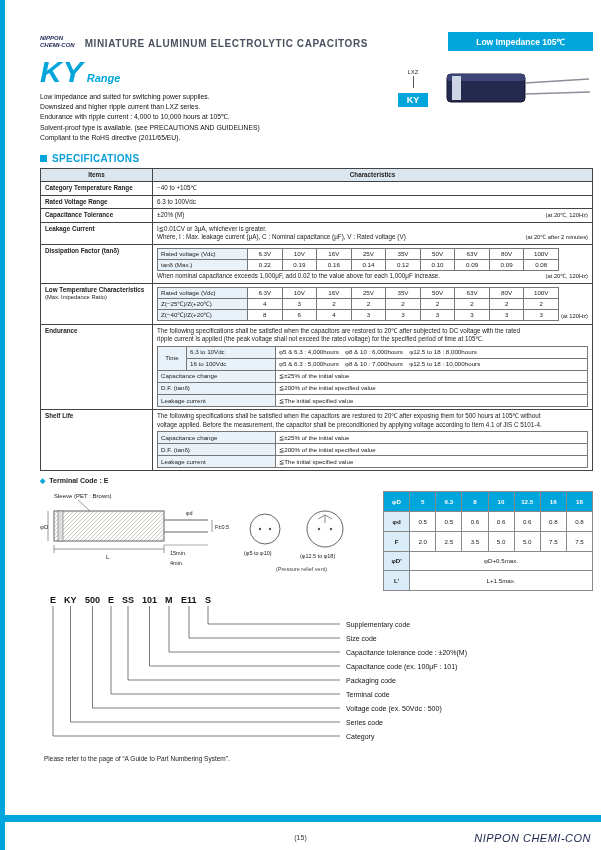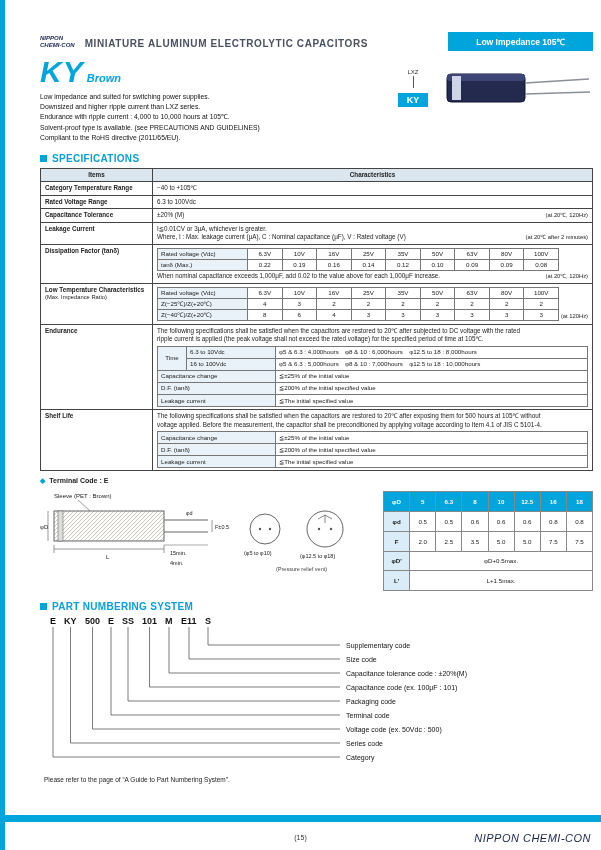--- a/index.html
+++ b/index.html
@@ -93,21 +93,21 @@
     </div>
     <div class="title">MINIATURE ALUMINUM ELECTROLYTIC CAPACITORS</div>
     <div class="badge">Low Impedance 105℃</div>
   </div>
 
   
   <div class="toprow">
     <div class="seriescol">
       <div class="seriesline">
         <span class="ky">KY</span>
-        <span class="kysuffix">Brown</span>
+        <span class="kysuffix">Range</span>
       </div>
       <div class="features">
         <div>Low impedance and suited for switching power supplies.</div>
         <div>Downsized and higher ripple current than LXZ series.</div>
         <div>Endurance with ripple current : 4,000 to 10,000 hours at 105℃.</div>
         <div>Solvent-proof type is available. (see PRECAUTIONS AND GUIDELINES)</div>
         <div>Compliant to the RoHS directive (2011/65/EU).</div>
       </div>
     </div>
     <div class="lineage">
@@ -391,24 +391,20 @@
       </tr>
       <tr>
         <td class="dlab">L'</td>
         <td colspan="7">L+1.5max.</td>
       </tr>
       </tbody>
     </table>
   </div>
 
   
-  <div class="sechead">
-    <span class="sq"></span>
-    <span class="t">PART NUMBERING SYSTEM</span>
-  </div>
 
   <svg class="pnsvg" width="553" height="158" viewBox="0 0 553 158">
     <g font-size="9" font-weight="bold" fill="#111">
       <text x="10" y="12">E</text>
       <text x="24" y="12">KY</text>
       <text x="45" y="12">500</text>
       <text x="68" y="12">E</text>
       <text x="82" y="12">SS</text>
       <text x="102" y="12">101</text>
       <text x="125" y="12">M</text>

